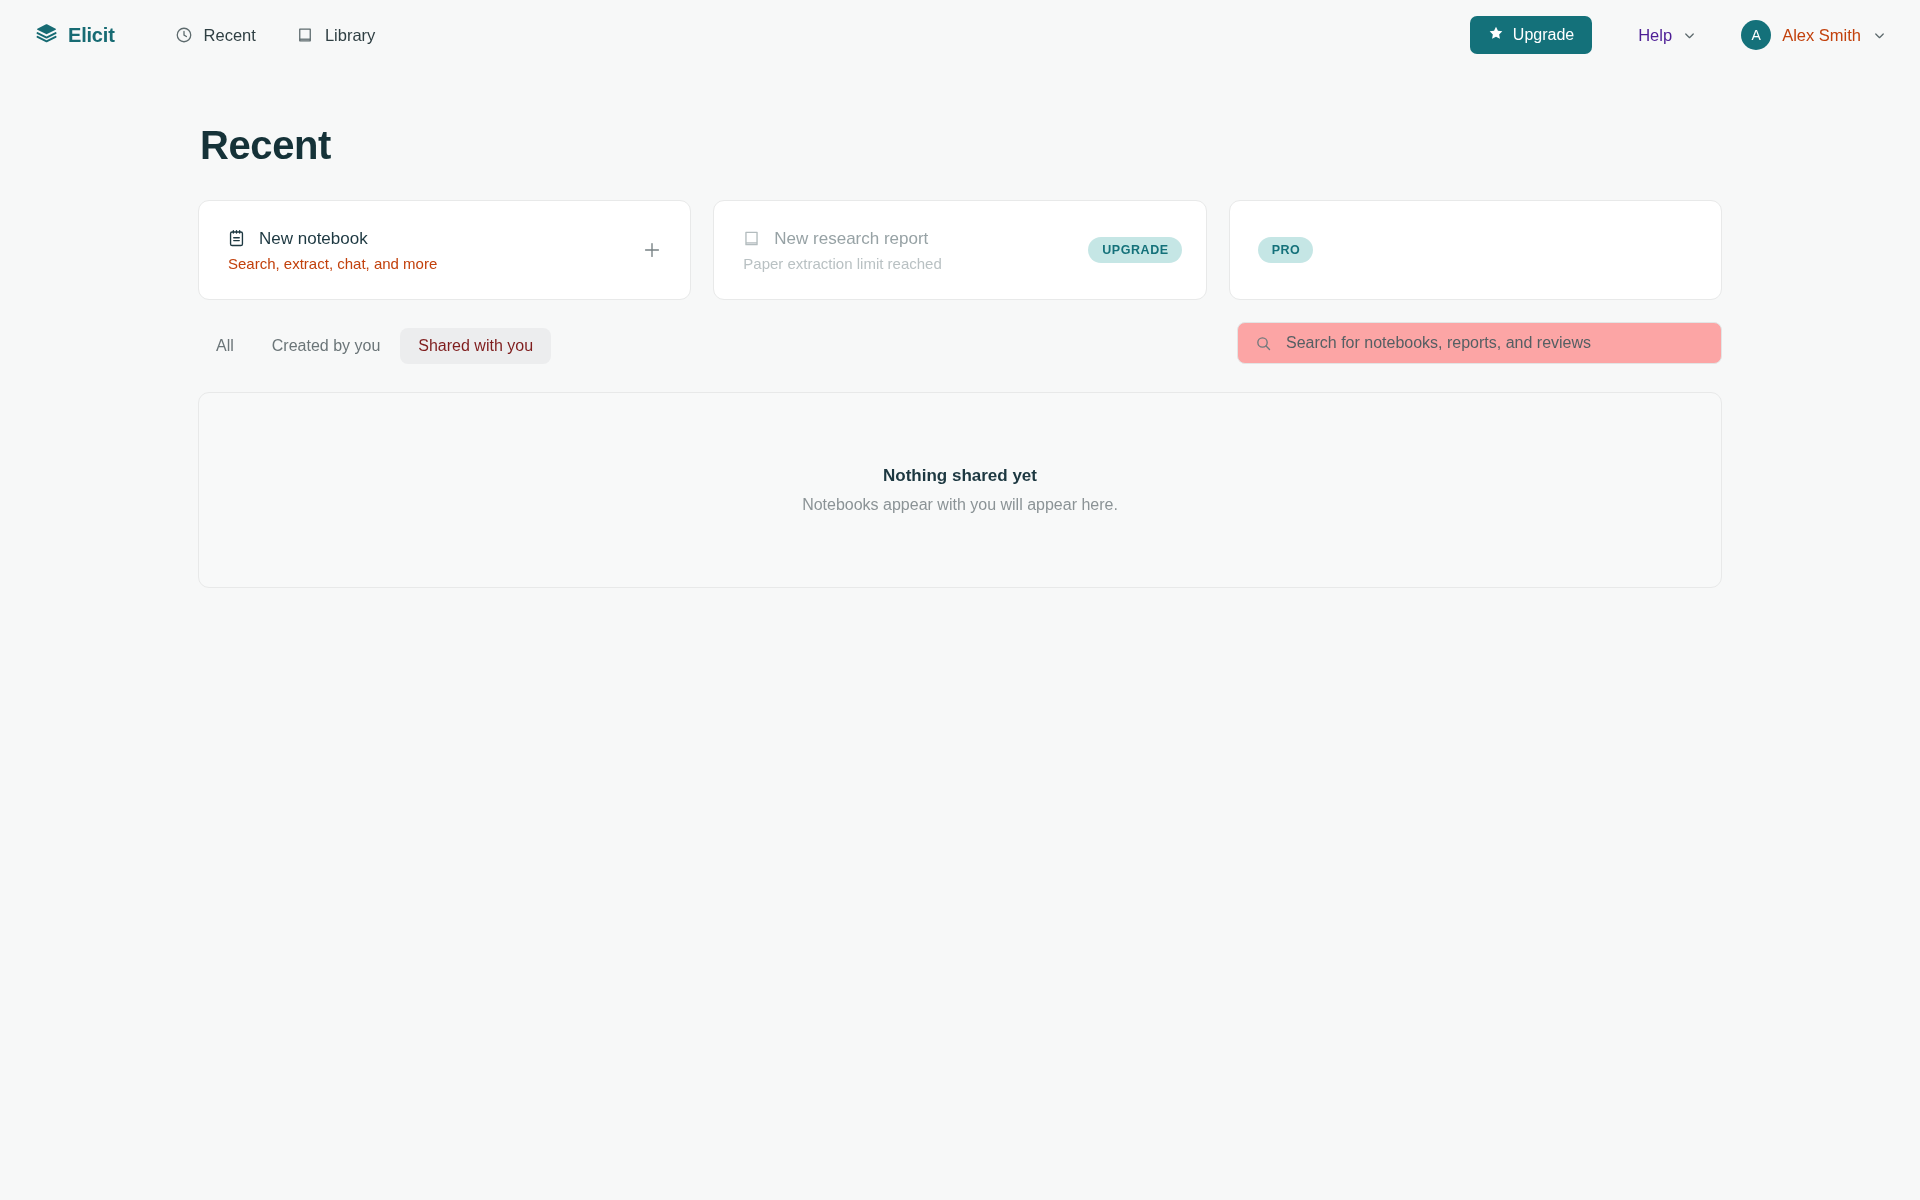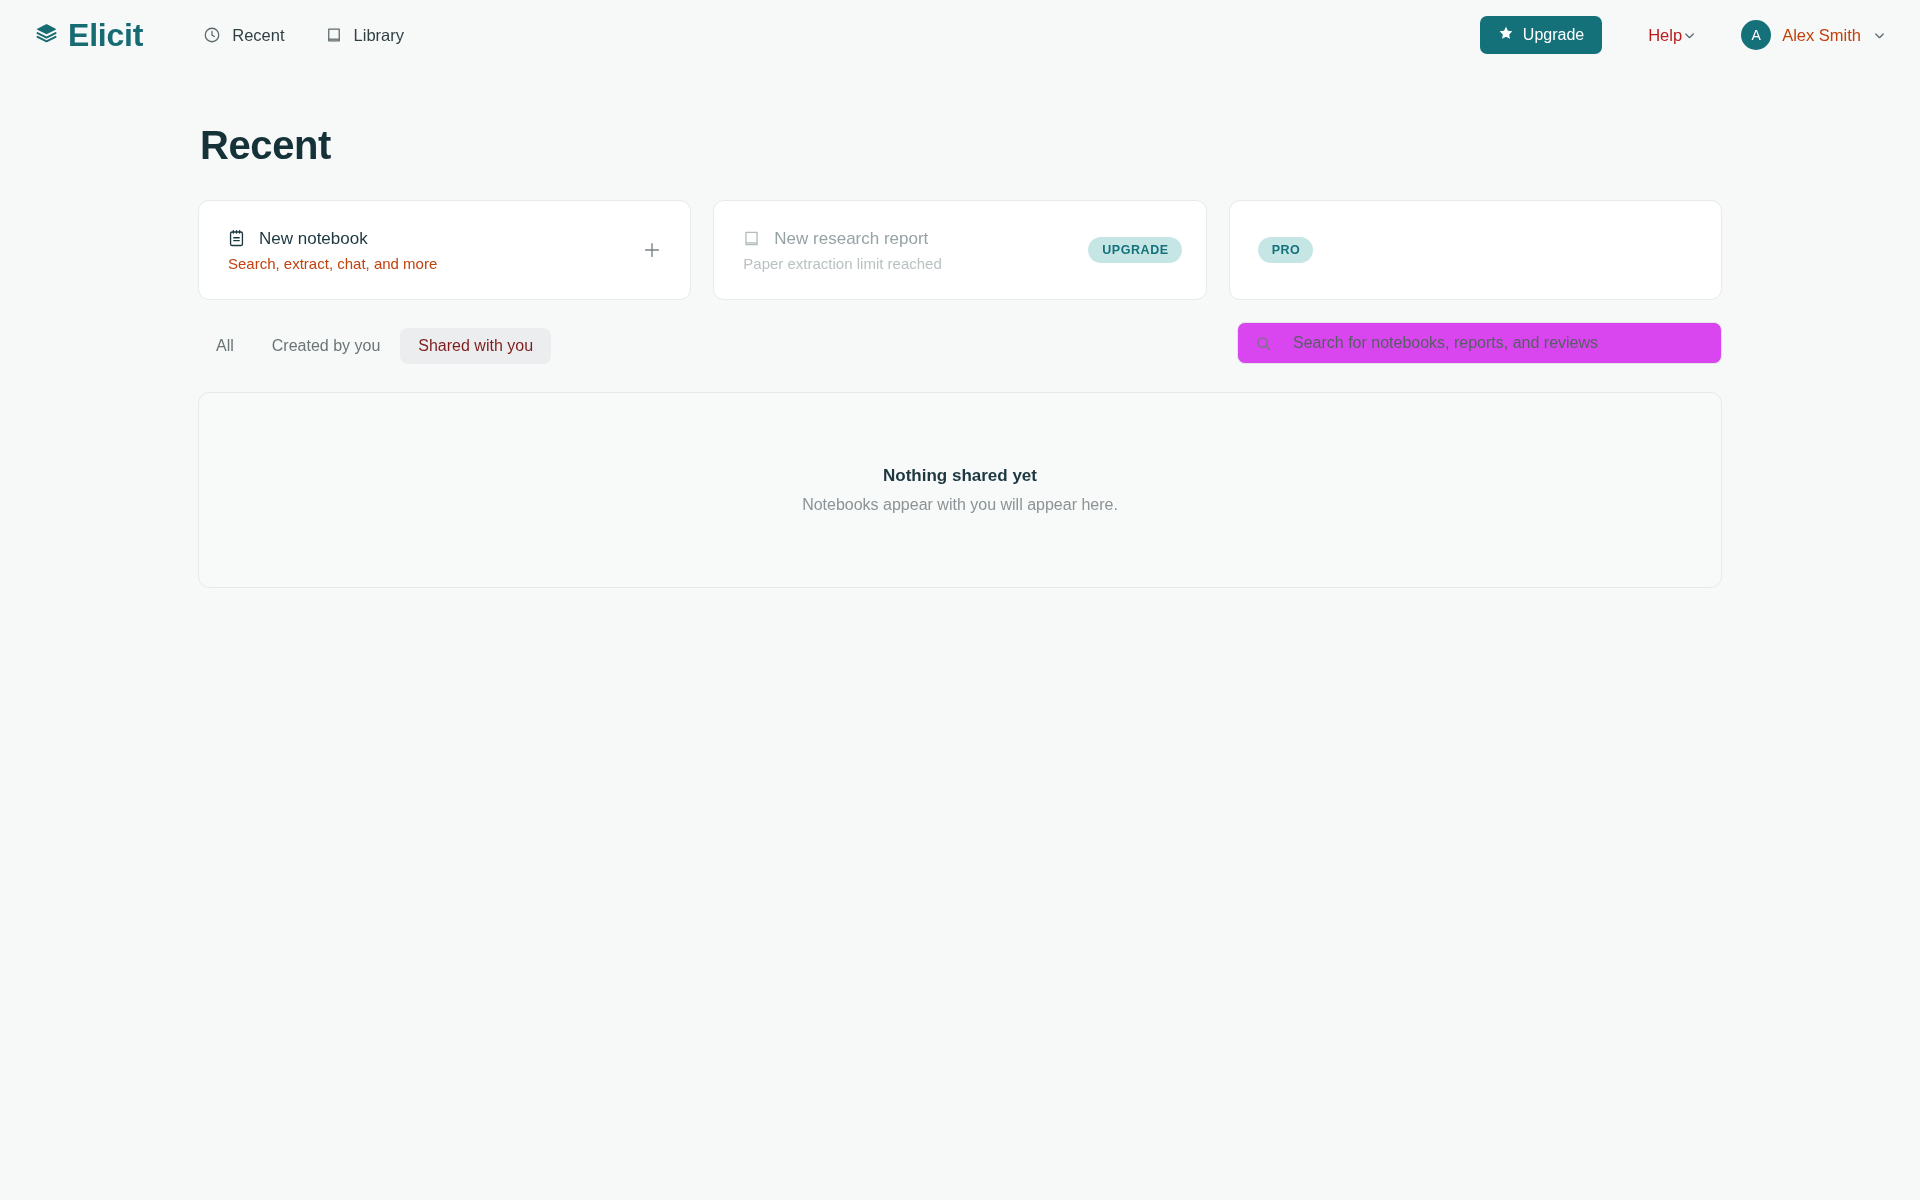--- a/index.html
+++ b/index.html
@@ -20,21 +20,21 @@
     padding: 0 33px 0 34px;
     background: #f7f8f8;
   }
   .brand {
     display: flex;
     align-items: center;
     gap: 9px;
     margin-right: 56px;
   }
   .brand-name {
-    font-size: 32px;
+    font-size: 20px;
     font-weight: 700;
     color: #176b73;
     letter-spacing: -0.2px;
   }
   .nav {
     display: flex;
     align-items: center;
     gap: 32px;
   }
   .nav-item {
@@ -61,23 +61,24 @@
     height: 38px;
     padding: 0 18px;
     font-size: 16px;
     font-family: "Liberation Sans", sans-serif;
     font-weight: 500;
     cursor: pointer;
   }
   .help-btn {
     display: flex;
     align-items: center;
+    gap: 10px;
     margin-left: 46px;
     font-size: 16.5px;
-    color: #b91c1c;
+    color: #4c1d95;
     cursor: pointer;
   }
   .user-btn {
     display: flex;
     align-items: center;
     gap: 11px;
     margin-left: 44px;
     cursor: pointer;
   }
   .avatar {
@@ -183,25 +184,25 @@
     background: #ecedee;
     color: #7f1d1d;
     font-weight: 500;
   }
   .search-wrap {
     margin-left: auto;
     width: 485px;
     height: 42px;
     border: 1px solid #e3e5e5;
     border-radius: 8px;
-    background: #d946ef;
+    background: #fca5a5;
     display: flex;
     align-items: center;
     padding: 0 14px 0 17px;
-    gap: 21px;
+    gap: 14px;
   }
   .search-wrap .ic { color: #6f797c; display: flex; align-items: center; }
   .search-input {
     flex: 1;
     border: none;
     outline: none;
     background: transparent;
     font-size: 16px;
     color: #2f3f43;
     font-family: "Liberation Sans", sans-serif;

